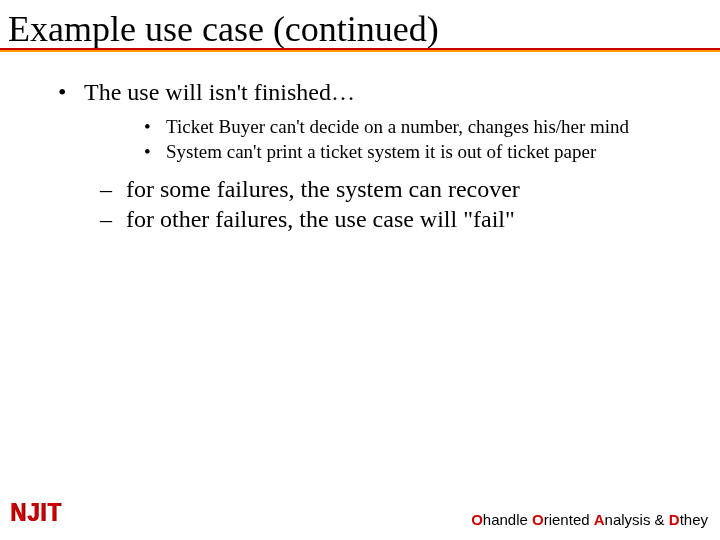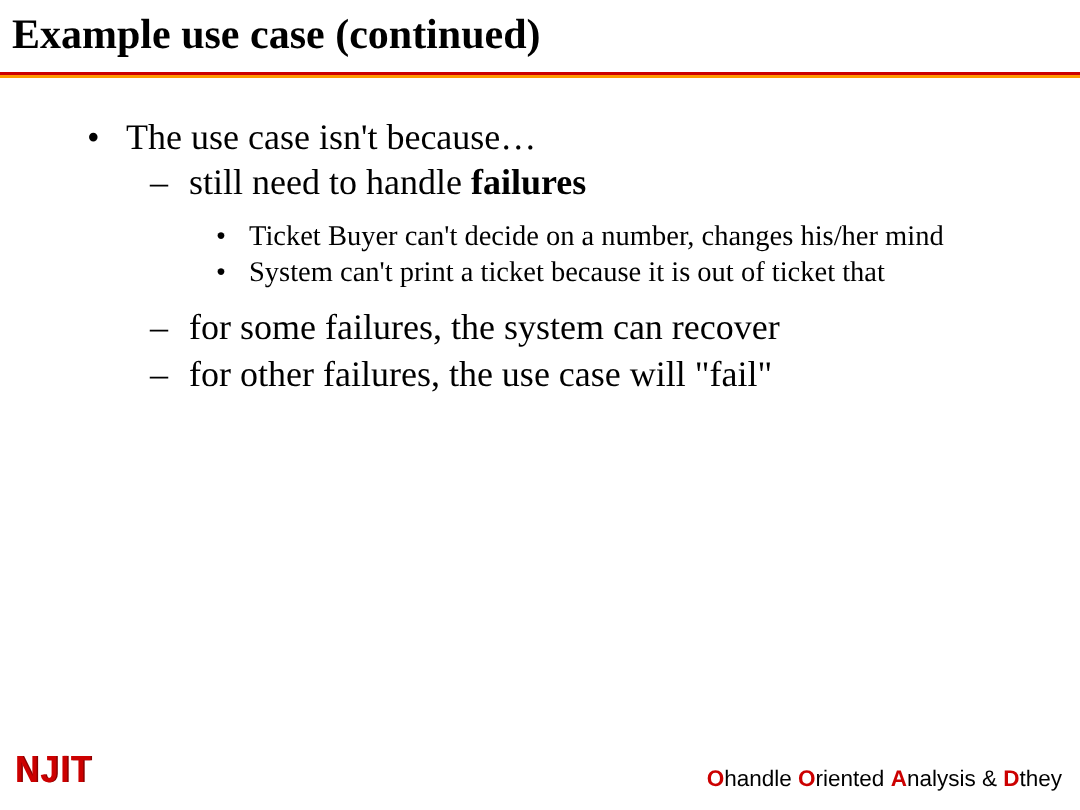--- a/index.html
+++ b/index.html
@@ -16,22 +16,22 @@
   .slide {
     width: 720px;
     height: 540px;
     position: relative;
     box-sizing: border-box;
   }
   .title {
     position: absolute;
     left: 8px;
     top: 8px;
-    font-size: 28px;
-    font-weight: bold;
+    font-size: 36px;
+    font-weight: normal;
   }
   .title-underline {
     position: absolute;
     left: 0;
     top: 48px;
     width: 720px;
     height: 4px;
   }
   .title-underline .red {
     position: absolute;
@@ -119,28 +119,25 @@
 
 <div class="slide">
 
   <div class="title">Example use case (continued)</div>
   <div class="title-underline">
     <div class="red"></div>
     <div class="orange"></div>
   </div>
 
   <div class="content">
-    <div class="lvl1">The use case isn't because…</div>
-    <div class="lvl2">
-      <span>still need to handle </span><span class="bold-inline">failures</span>
-    </div>
+    <div class="lvl1">The use will isn't finished…</div>
 
     <div class="lvl3-group">
       <div class="lvl3">Ticket Buyer can't decide on a number, changes his/her mind</div>
-      <div class="lvl3">System can't print a ticket because it is out of ticket that</div>
+      <div class="lvl3">System can't print a ticket system it is out of ticket paper</div>
     </div>
 
     <div class="lvl2">for some failures, the system can recover</div>
     <div class="lvl2">for other failures, the use case will "fail"</div>
   </div>
 
   <div class="logo">NJIT</div>
 
   <div class="footer">
     <span class="red-letter">O</span><span>handle </span><span class="red-letter">O</span><span>riented </span><span class="red-letter">A</span><span>nalysis &amp; </span><span class="red-letter">D</span><span>they</span>

